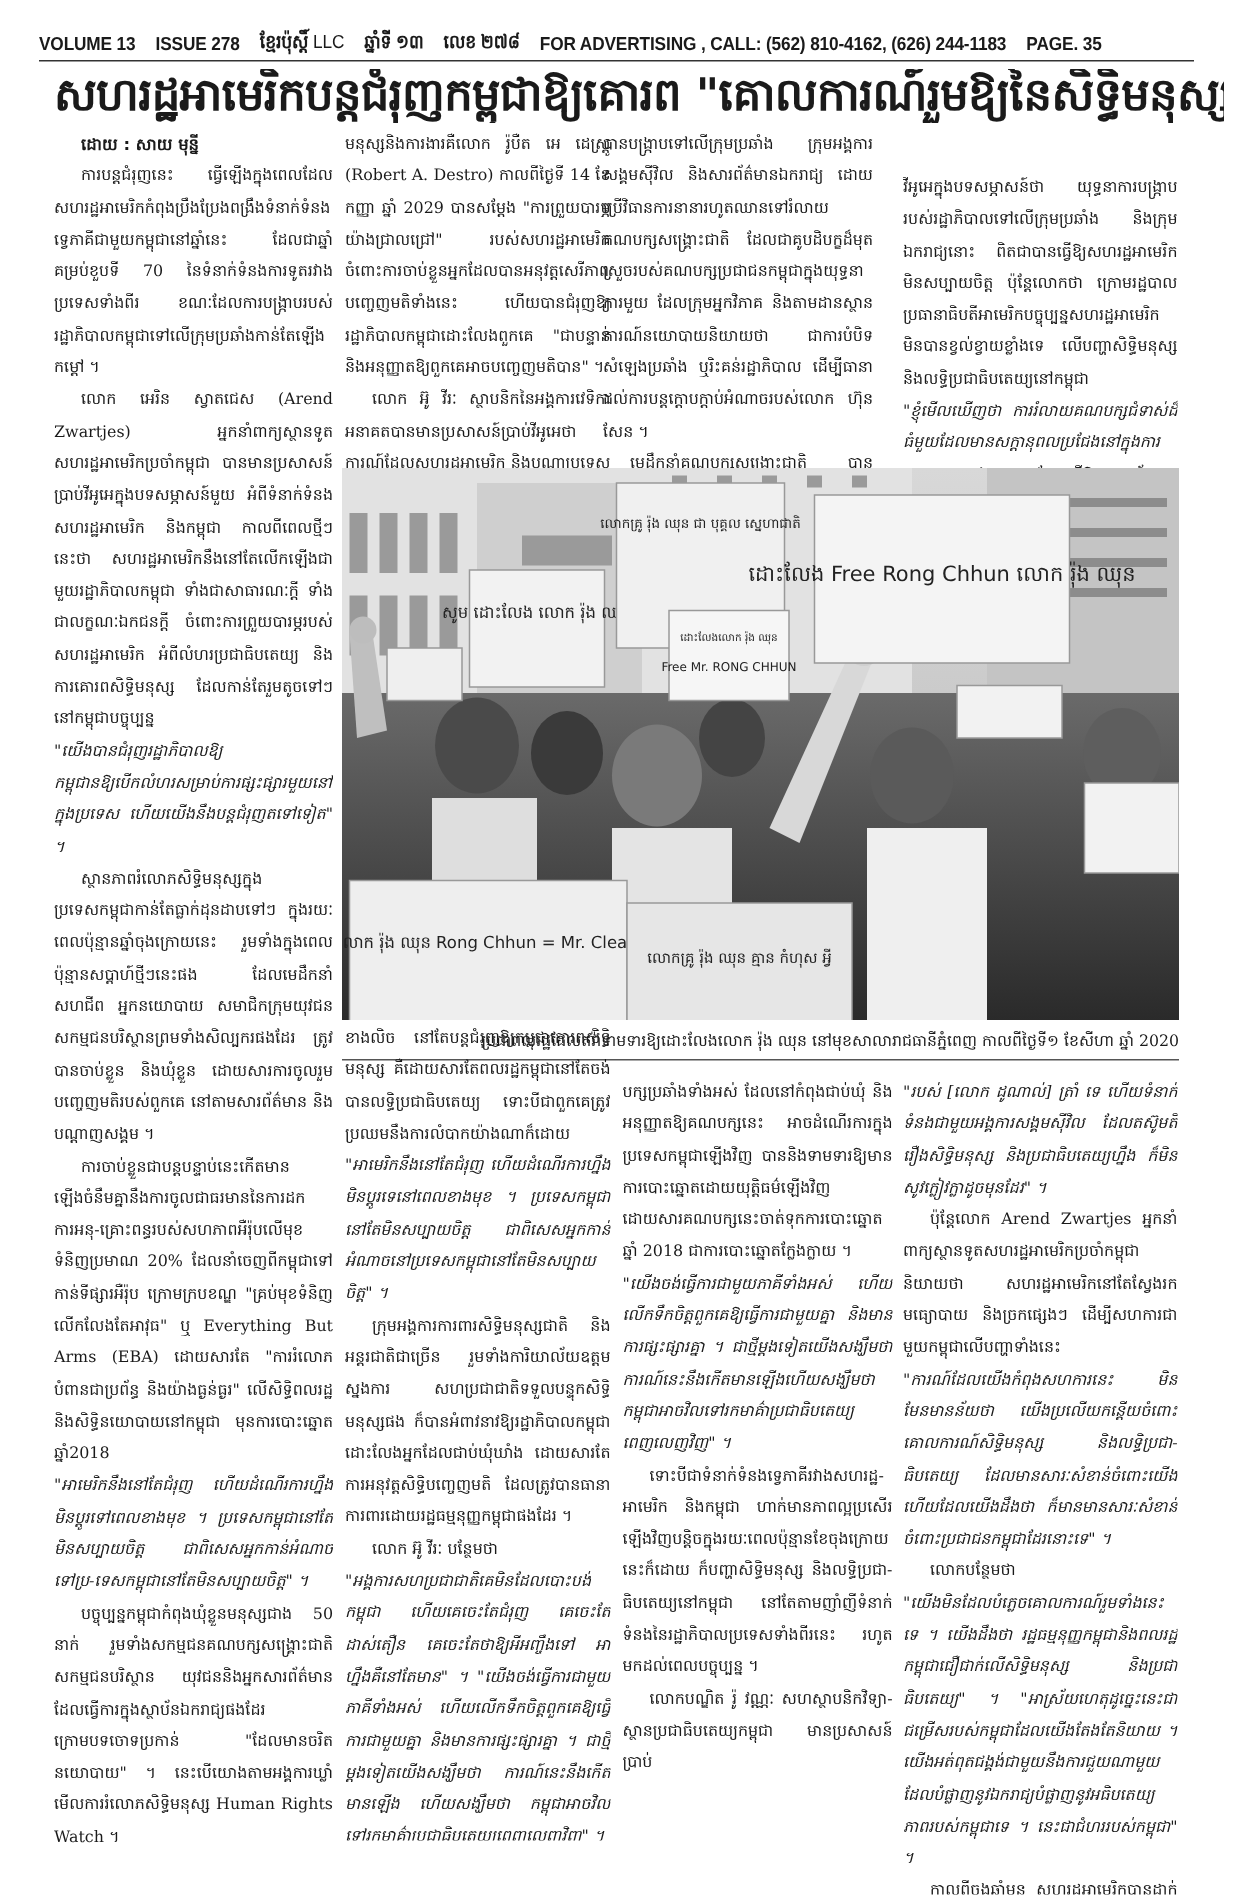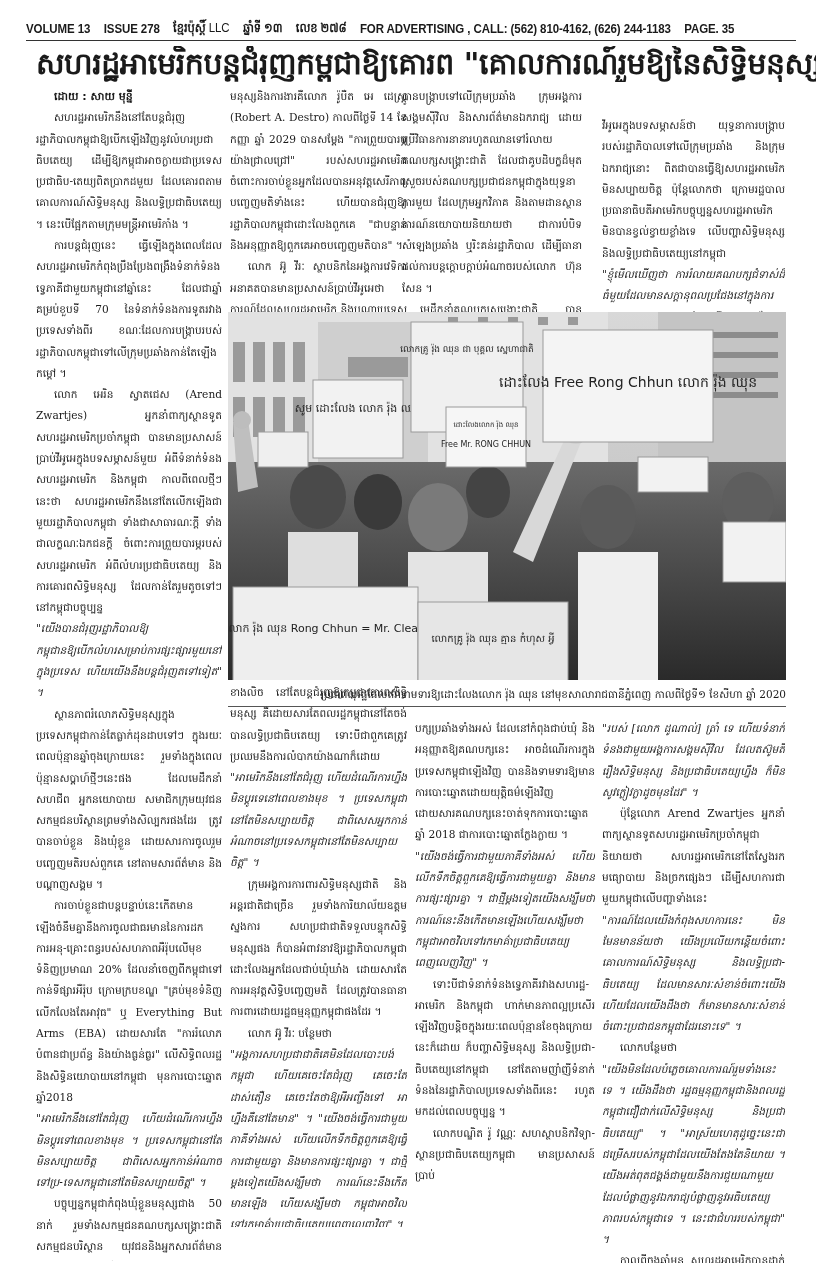--- a/index.html
+++ b/index.html
@@ -41,21 +41,20 @@
   <span>លេខ ២៧៨</span>
   <span>FOR ADVERTISING ,  CALL: (562) 810-4162, (626) 244-1183</span>
   <span>PAGE. 35</span>
 </div>
 <div class="rule-top"></div>
 
 <div class="headline">សហរដ្ឋអាមេរិកបន្តជំរុញកម្ពុជាឱ្យគោរព "គោលការណ៍រួមឱ្យនៃសិទ្ធិមនុស្ស និងលទ្ធិប្រជាធិបតេយ្យ"</div>
 
 <div class="col" id="col1">
   <p class="byline">ដោយ : សាយ មុន្នី</p>
-  <p>សហរដ្ឋអាមេរិកនឹងនៅតែបន្តជំរុញរដ្ឋាភិបាលកម្ពុជាឱ្យបើកឡើងវិញនូវលំហរប្រជាធិបតេយ្យ ដើម្បីឱ្យកម្ពុជាអាចក្លាយជាប្រទេសប្រជាធិប-តេយ្យពិតប្រាកដមួយ ដែលគោរពតាមគោលការណ៍សិទ្ធិមនុស្ស និងលទ្ធិប្រជាធិបតេយ្យ ។ នេះបើផ្អែកតាមក្រុមមន្ត្រីអាមេរិកាំង ។</p>
   <p>ការបន្តជំរុញនេះ ធ្វើឡើងក្នុងពេលដែលសហរដ្ឋអាមេរិកកំពុងប្រឹងប្រែងពង្រឹងទំនាក់ទំនងទ្វេភាគីជាមួយកម្ពុជានៅឆ្នាំនេះ ដែលជាឆ្នាំគម្រប់ខួបទី 70 នៃទំនាក់ទំនងការទូតរវាងប្រទេសទាំងពីរ ខណៈដែលការបង្ក្រាបរបស់រដ្ឋាភិបាលកម្ពុជាទៅលើក្រុមប្រឆាំងកាន់តែឡើងកម្តៅ ។</p>
   <p>លោក អេរិន ស្វាតជេស (Arend Zwartjes) អ្នកនាំពាក្យស្ថានទូតសហរដ្ឋអាមេរិកប្រចាំកម្ពុជា បានមានប្រសាសន៍ប្រាប់វីអូអេក្នុងបទសម្ភាសន៍មួយ អំពីទំនាក់ទំនងសហរដ្ឋអាមេរិក និងកម្ពុជា កាលពីពេលថ្មីៗនេះថា សហរដ្ឋអាមេរិកនឹងនៅតែលើកឡើងជាមួយរដ្ឋាភិបាលកម្ពុជា ទាំងជាសាធារណៈក្តី ទាំងជាលក្ខណៈឯកជនក្តី ចំពោះការព្រួយបារម្ភរបស់សហរដ្ឋអាមេរិក អំពីលំហរប្រជាធិបតេយ្យ និងការគោរពសិទ្ធិមនុស្ស ដែលកាន់តែរួមតូចទៅៗនៅកម្ពុជាបច្ចុប្បន្ន</p>
   <p class="noindent"><i>"យើងបានជំរុញរដ្ឋាភិបាលឱ្យកម្ពុជានឱ្យបើកលំហរសម្រាប់ការផ្សះផ្សារមួយនៅក្នុងប្រទេស ហើយយើងនឹងបន្តជំរុញតទៅទៀត" ។</i></p>
   <p>ស្ថានភាពរំលោភសិទ្ធិមនុស្សក្នុងប្រទេសកម្ពុជាកាន់តែធ្លាក់ដុនដាបទៅៗ ក្នុងរយៈពេលប៉ុន្មានឆ្នាំចុងក្រោយនេះ រួមទាំងក្នុងពេលប៉ុន្មានសប្តាហ៍ថ្មីៗនេះផង ដែលមេដឹកនាំសហជីព អ្នកនយោបាយ សមាជិកក្រុមយុវជន សកម្មជនបរិស្ថានព្រមទាំងសិល្បករផងដែរ ត្រូវបានចាប់ខ្លួន និងឃុំខ្លួន ដោយសារការចូលរួមបញ្ចេញមតិរបស់ពួកគេ នៅតាមសារព័ត៌មាន និងបណ្តាញសង្គម ។</p>
   <p>ការចាប់ខ្លួនជាបន្តបន្ទាប់នេះកើតមានឡើងចំនឹមគ្នានឹងការចូលជាធរមាននៃការដកការអនុ-គ្រោះពន្ធរបស់សហភាពអឺរ៉ុបលើមុខទំនិញប្រមាណ 20% ដែលនាំចេញពីកម្ពុជាទៅកាន់ទីផ្សារអឺរ៉ុប ក្រោមក្របខណ្ឌ "គ្រប់មុខទំនិញលើកលែងតែអាវុធ" ឬ Everything But Arms (EBA) ដោយសារតែ "ការរំលោភបំពានជាប្រព័ន្ធ និងយ៉ាងធ្ងន់ធ្ងរ" លើសិទ្ធិពលរដ្ឋ និងសិទ្ធិនយោបាយនៅកម្ពុជា មុនការបោះឆ្នោតឆ្នាំ2018</p>
   <p class="noindent"><i>"អាមេរិកនឹងនៅតែជំរុញ ហើយដំណើរការហ្នឹងមិនប្តូរទៅពេលខាងមុខ ។ ប្រទេសកម្ពុជានៅតែមិនសប្បាយចិត្ត ជាពិសេសអ្នកកាន់អំណាចទៅប្រ-ទេសកម្ពុជានៅតែមិនសប្បាយចិត្ត" ។</i></p>
   <p>បច្ចុប្បន្នកម្ពុជាកំពុងឃុំខ្លួនមនុស្សជាង 50 នាក់ រួមទាំងសកម្មជនគណបក្សសង្គ្រោះជាតិ សកម្មជនបរិស្ថាន យុវជននិងអ្នកសារព័ត៌មាន ដែលធ្វើការក្នុងស្ថាប័នឯករាជ្យផងដែរ ក្រោមបទចោទប្រកាន់ "ដែលមានចរិតនយោបាយ" ។ នេះបើយោងតាមអង្គការឃ្លាំមើលការរំលោភសិទ្ធិមនុស្ស Human Rights Watch ។</p>
 
 </div>
 

